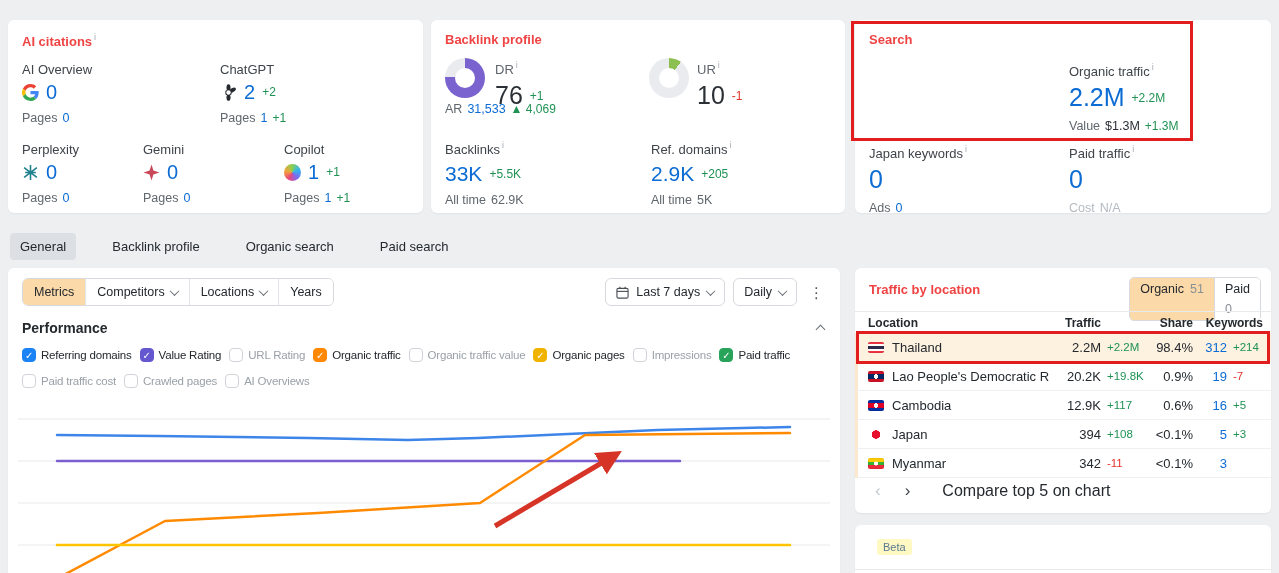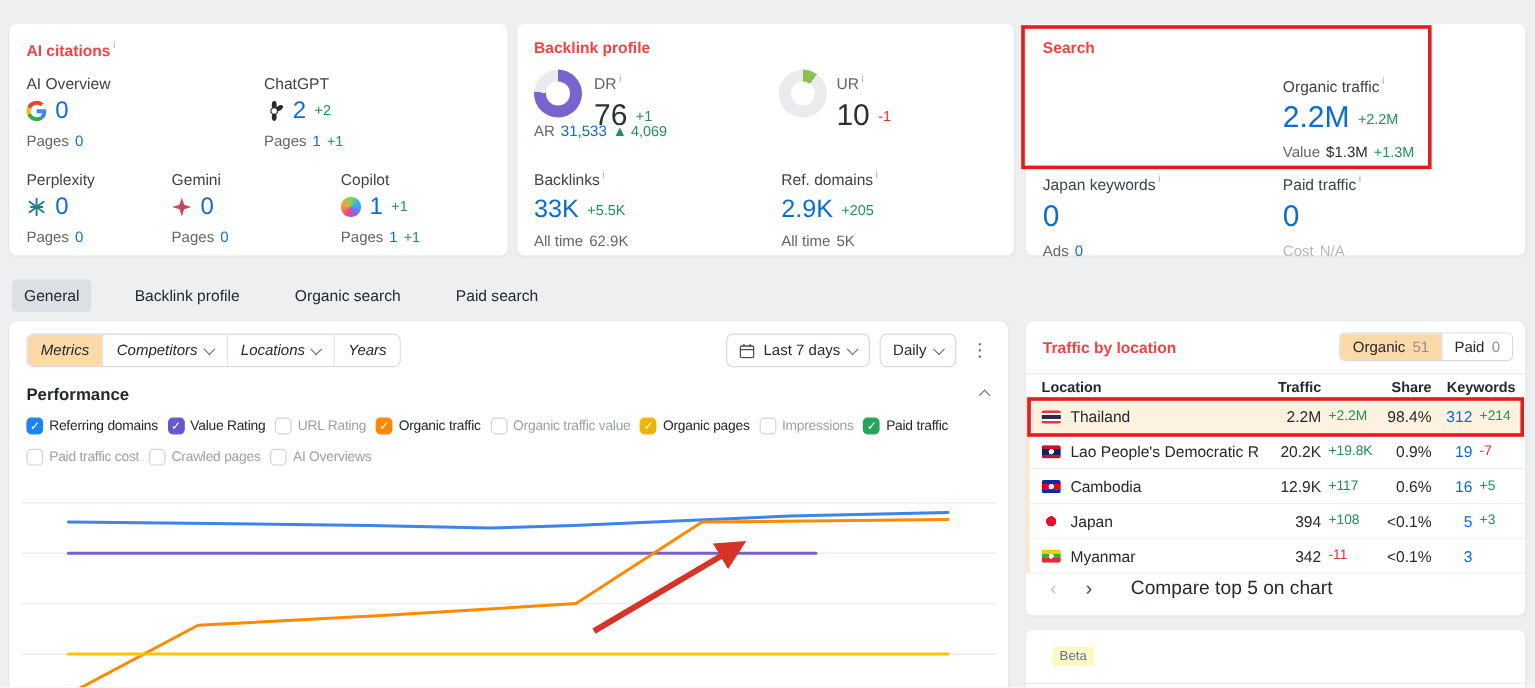--- a/index.html
+++ b/index.html
@@ -24,21 +24,21 @@
   .ai-item{position:absolute;}
   .icon16{width:17px;height:17px;flex:none;}
   .donut{width:40px;height:40px;border-radius:50%;position:relative;flex:none;}
   .donut::after{content:"";position:absolute;inset:10px;background:#fff;border-radius:50%;}
   
   .tabbar{position:absolute;left:10px;top:233px;display:flex;align-items:center;gap:26px;font-size:13px;}
   .tab{padding:6px 10px;border-radius:4px;cursor:pointer;color:#24292e;}
   .tab.active{background:#dcdfe4;}
   
   .seg{display:inline-flex;border:1px solid #d6d9dd;border-radius:6px;overflow:hidden;background:#fff;}
-  .seg-item{padding:6px 11px;font-size:12.5px;border-left:1px solid #e1e4e8;display:flex;align-items:center;gap:6px;background:#fff;font-style:italic;}
+  .seg-item{padding:6px 11px;font-size:12.5px;border-left:1px solid #e1e4e8;display:flex;align-items:center;gap:6px;background:#fff;}
   .seg-item:first-child{border-left:none;}
   .seg-item.hl{background:#fbd9a8;}
   .btn{display:inline-flex;align-items:center;gap:7px;border:1px solid #d6d9dd;border-radius:6px;background:#fff;padding:6px 10px;font-size:12.5px;}
   .chev{width:6px;height:6px;border-right:1.5px solid #6b7177;border-bottom:1.5px solid #6b7177;display:inline-block;transform:rotate(45deg) translate(-1px,-1px);}
   .chev-up{transform:rotate(-135deg);}
   .kebab{font-size:15px;color:#53585e;padding:0 4px;line-height:1;}
   
   .cb-row{position:absolute;display:flex;gap:8px;white-space:nowrap;}
   .cb{display:inline-flex;align-items:center;gap:5px;font-size:11.5px;letter-spacing:-0.2px;color:#24292e;cursor:pointer;}
   .cb .box{width:14px;height:14px;border-radius:4px;border:1px solid #d0d4d9;background:#fff;display:flex;align-items:center;justify-content:center;color:#fff;font-size:10px;box-sizing:border-box;}
@@ -374,21 +374,21 @@
       </svg>
   </div>
 
   <div class="card" style="left:855px;top:268px;width:416px;height:245px;">
     <div class="card-title" style="position:absolute;left:14px;top:14px;">Traffic by location</div>
     <div class="toggle">
       <span class="toggle-item hl">
           <span>Organic</span>
           <span class="count">51</span>
         </span>
-      <span class="toggle-item" style="border-left:1px solid #d6d9dd;">
+      <span class="toggle-item" style="border-left:1px solid #d6d9dd;flex-direction:column;">
           <span>Paid</span>
           <span class="count">0</span>
         </span>
     </div>
     <div class="hdr-divider" style="top:43px;"></div>
 
     <div class="loc-head" style="position:absolute;left:0;right:0;top:44px;">
       <span>Location</span>
       <span class="c-right">Traffic</span>
       <span></span>

